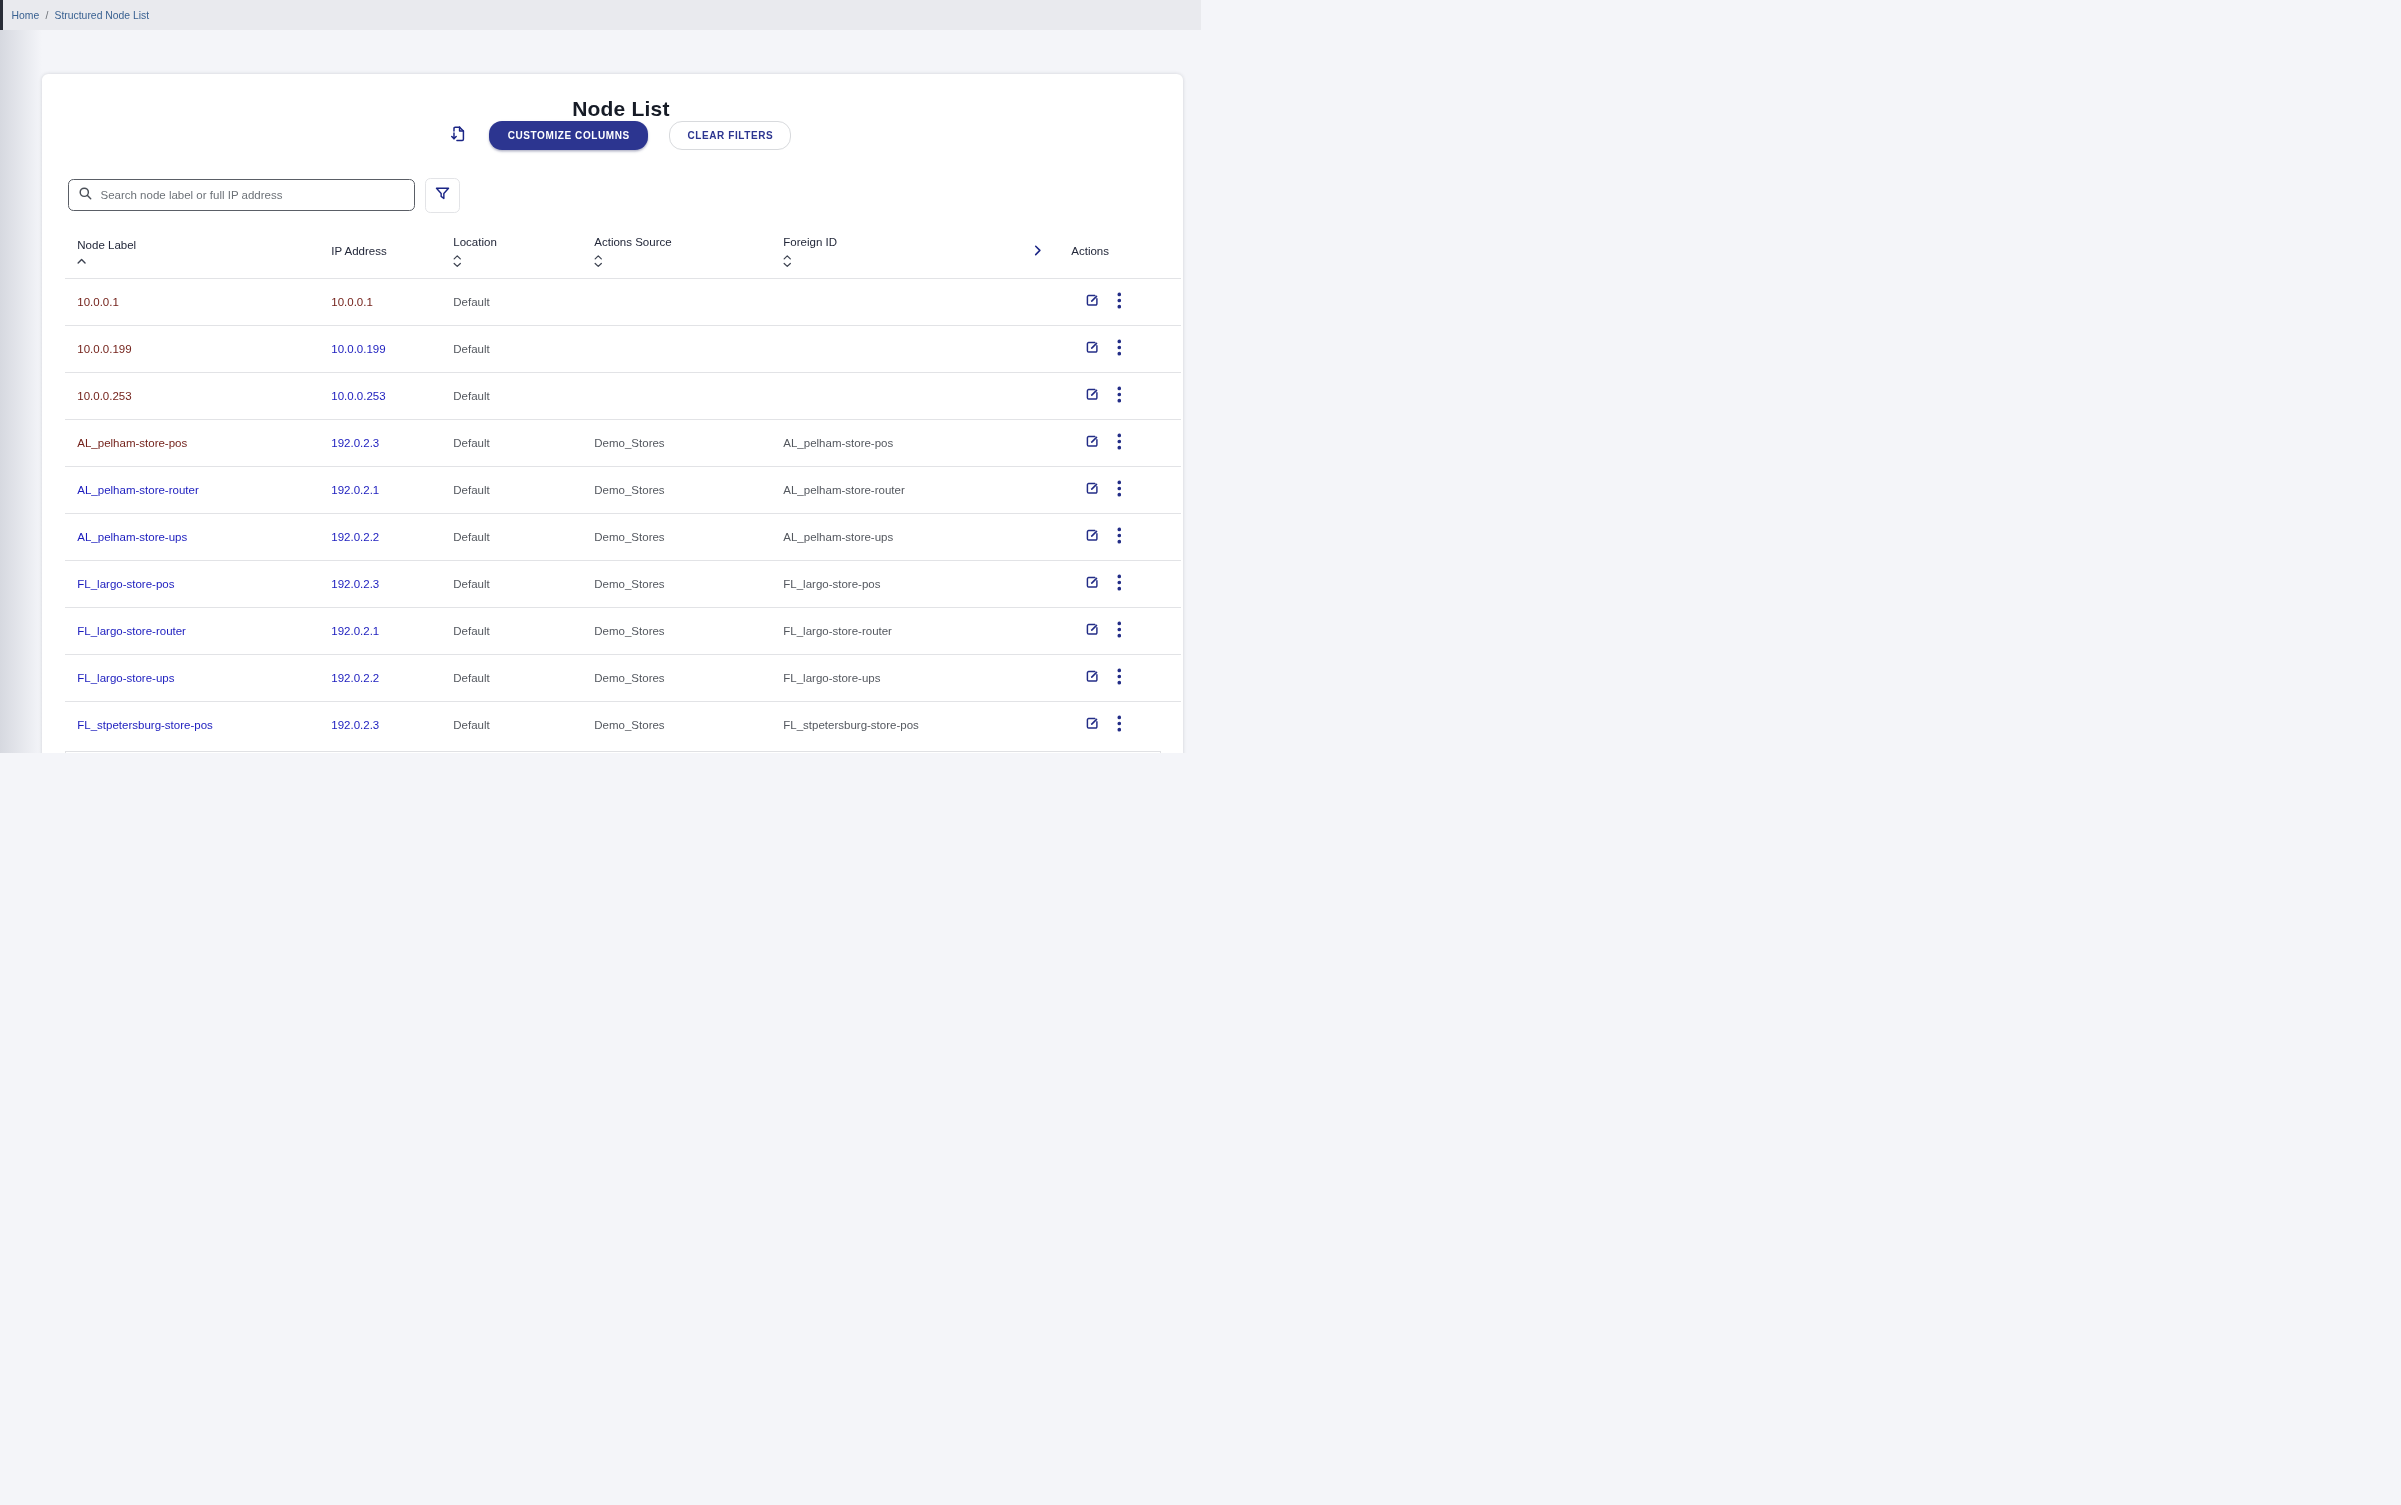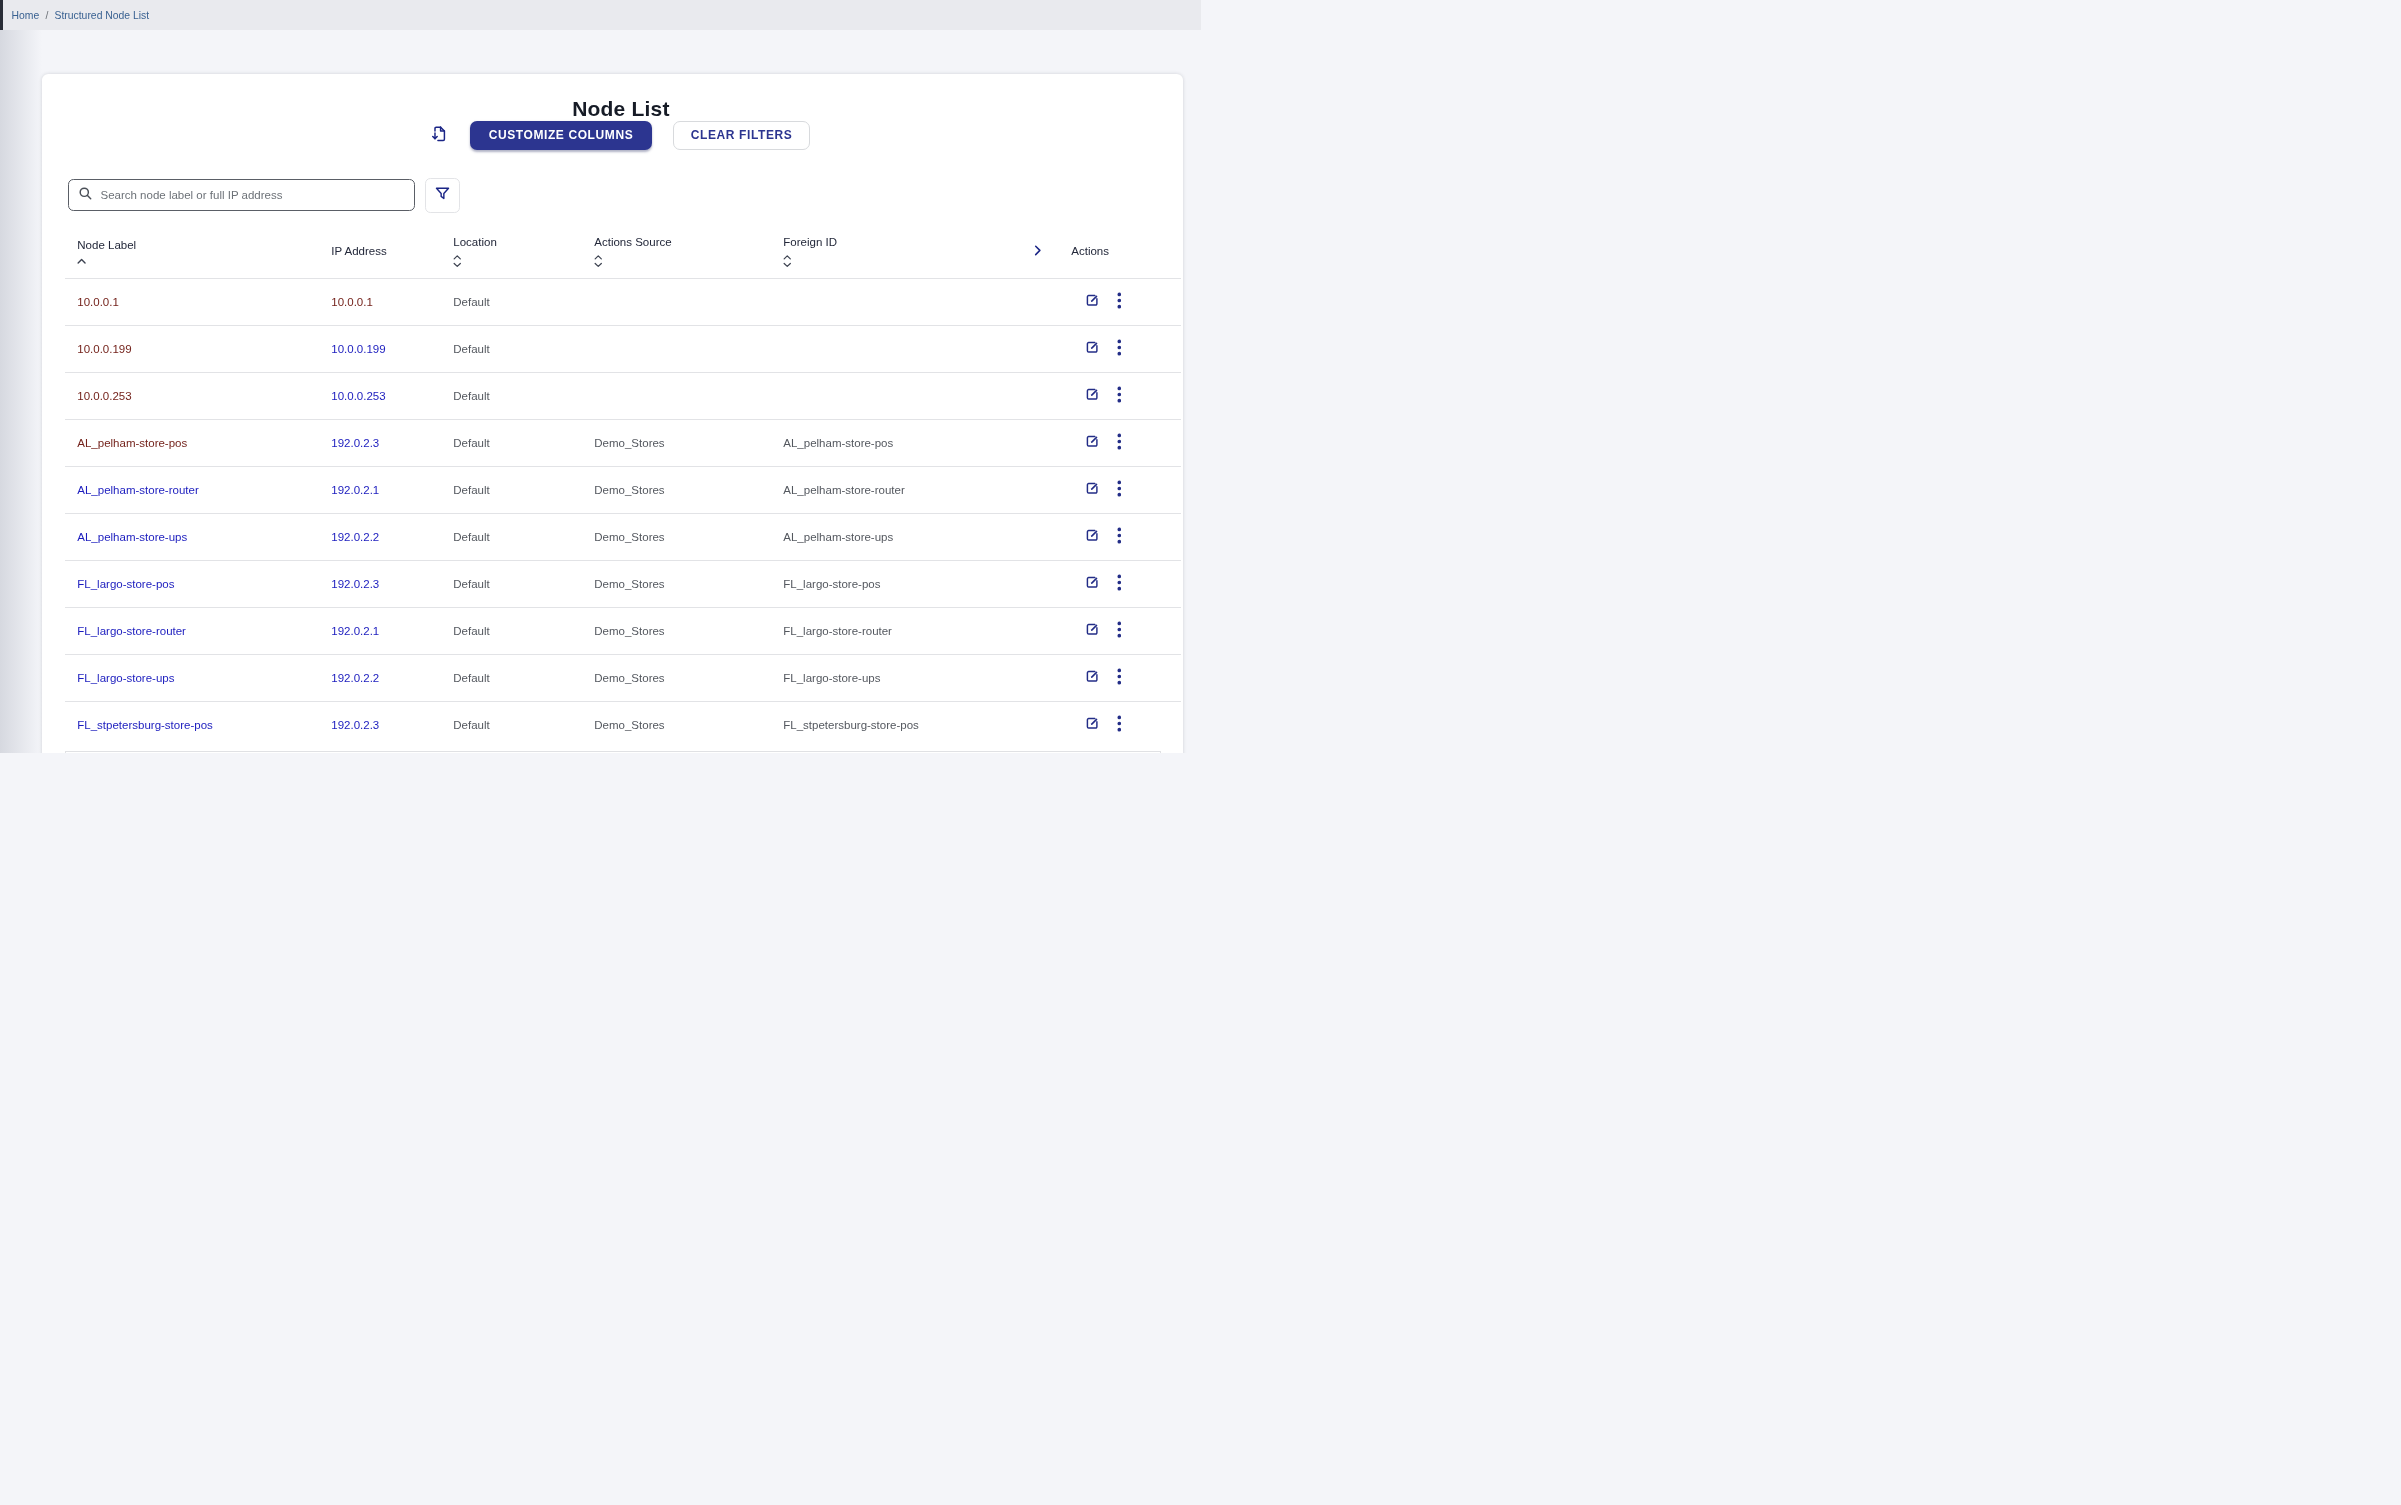--- a/index.html
+++ b/index.html
@@ -20,21 +20,21 @@
   
   .card { position:relative; z-index:2; margin:44px 17.7px 0 42px; width:1141px; height:699px;
           background:#fff; border-radius:6.2px; box-shadow:0 0.8px 3.8px rgba(25,28,40,.16); }
 
   .card-header { display:flex; align-items:center; justify-content:space-between;
                  padding:23px 9.2px 0 26px;flex-direction:column; }
   .page-title { font-size:21px; font-weight:bold; color:#161b26; letter-spacing:0.2px; }
   .header-actions { display:flex; align-items:center; }
   .icon-btn { background:none; border:none; cursor:pointer; display:flex; align-items:center; }
   .export-btn { margin-right:21px; }
-  .btn { height:28.5px; border-radius:7px; font-size:12px; font-weight:bold;
+  .btn { height:28.5px; border-radius:13px; font-size:10px; font-weight:bold;
          letter-spacing:0.6px; cursor:pointer; font-family:inherit; }
   .btn-primary { background:#2c3590; color:#fff; border:none; padding:0 18.5px;
                  box-shadow:0 1.5px 2.3px rgba(30,35,90,.35); margin-right:21px; }
   .btn-outline { background:#fff; color:#2c3590; border:0.8px solid #d8dadd; padding:0 17px; }
 
   
   .search-row { display:flex; align-items:center; gap:10px; padding:28px 0 0 26px; }
   .search-box { display:flex; align-items:center; width:347px; height:32px;
                 border:0.8px solid #5a5e66; border-radius:5.4px; padding:0 9.2px; background:#fff; }
   .search-box input { border:none; outline:none; flex:1; font-size:11.5px; color:#2a2e37;

